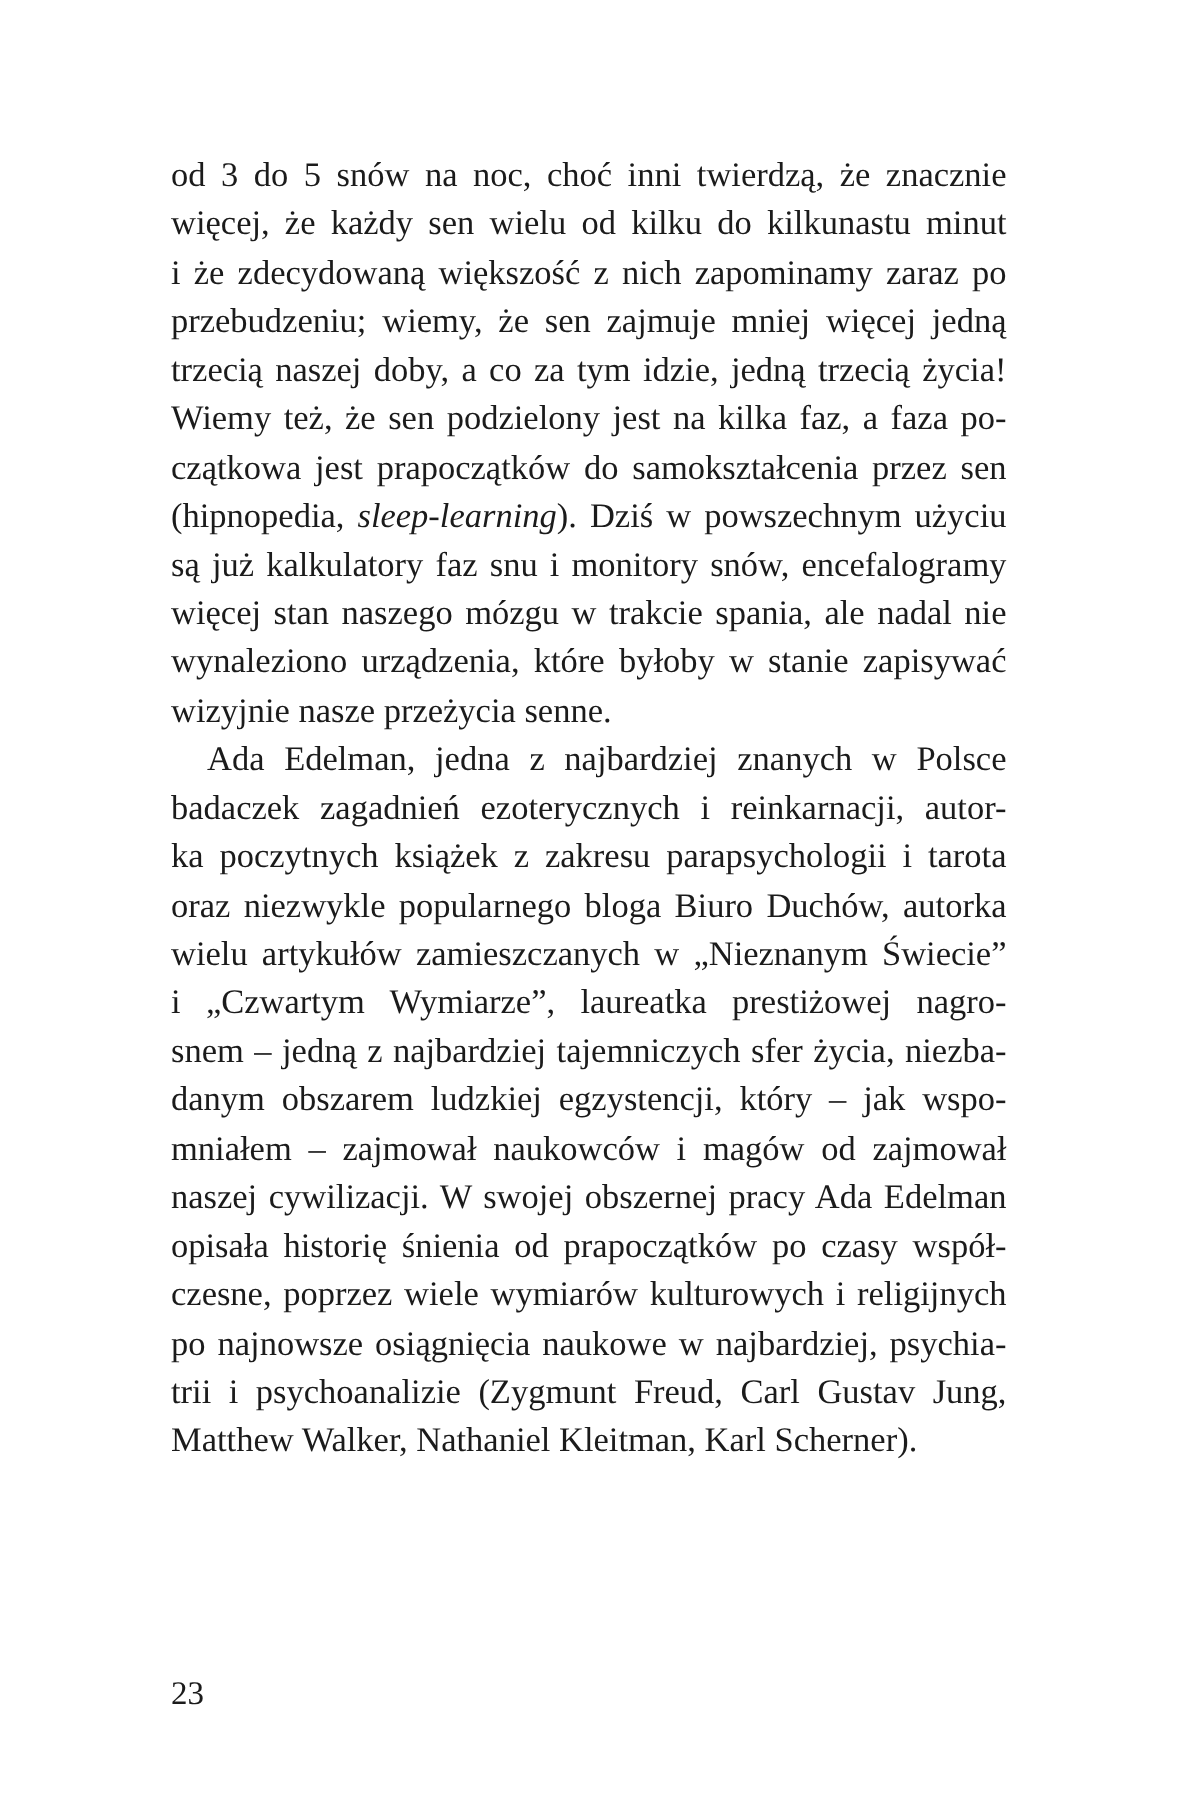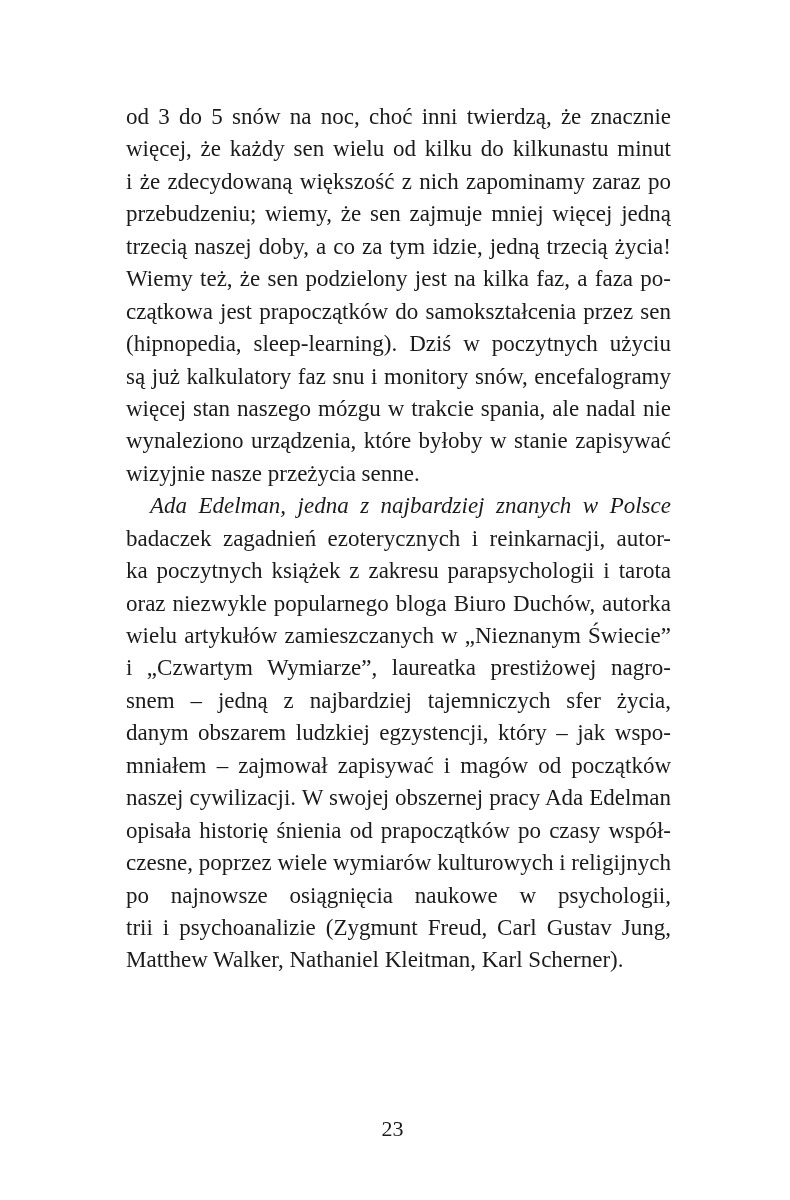--- a/index.html
+++ b/index.html
@@ -28,69 +28,68 @@
     font-size: 23px;
     line-height: 32.45px;
     letter-spacing: 0px;
   }
   .line {
     text-align: justify;
     text-align-last: justify;
     height: 32.45px;
     overflow: hidden;
     white-space: normal;
-    margin-left: 12px;
   }
   .line.last {
     text-align-last: left;
   }
   .line.indent {
     text-indent: 24px;
-    font-style: italic;
   }
   .italic {
+    font-style: italic;
   }
   .page-number {
     position: absolute;
     left: 114px;
     top: 1118px;
     width: 557px;
-    text-align: center;
+    text-align: left;
     font-size: 22px;
     line-height: 22px;
     color: #1b1b1b;
   }
 </style>
 </head>
 <body>
 
 <div class="page">
   <div class="body-text">
       <div class="line"><span>od 3 do 5 snów na noc, choć inni twierdzą, że znacznie</span></div>
       <div class="line"><span>więcej, że każdy sen wielu od kilku do kilkunastu minut</span></div>
       <div class="line"><span>i że zdecydowaną większość z nich zapominamy zaraz po</span></div>
       <div class="line"><span>przebudzeniu; wiemy, że sen zajmuje mniej więcej jedną</span></div>
       <div class="line"><span>trzecią naszej doby, a co za tym idzie, jedną trzecią życia!</span></div>
       <div class="line"><span>Wiemy też, że sen podzielony jest na kilka faz, a faza po-</span></div>
       <div class="line"><span>czątkowa jest prapoczątków do samokształcenia przez sen</span></div>
-      <div class="line"><span>(hipnopedia, </span><span class="italic">sleep-learning</span><span>). Dziś w poczytnych użyciu</span></div>
+      <div class="line"><span>(hipnopedia, </span><span class="italic">sleep-learning</span><span>). Dziś w powszechnym użyciu</span></div>
       <div class="line"><span>są już kalkulatory faz snu i monitory snów, encefalogramy</span></div>
       <div class="line"><span>więcej stan naszego mózgu w trakcie spania, ale nadal nie</span></div>
       <div class="line"><span>wynaleziono urządzenia, które byłoby w stanie zapisywać</span></div>
       <div class="line last"><span>wizyjnie nasze przeżycia senne.</span></div>
       <div class="line indent"><span>Ada Edelman, jedna z najbardziej znanych w Polsce</span></div>
       <div class="line"><span>badaczek zagadnień ezoterycznych i reinkarnacji, autor-</span></div>
       <div class="line"><span>ka poczytnych książek z zakresu parapsychologii i tarota</span></div>
       <div class="line"><span>oraz niezwykle popularnego bloga Biuro Duchów, autorka</span></div>
       <div class="line"><span>wielu artykułów zamieszczanych w „Nieznanym Świecie”</span></div>
       <div class="line"><span>i „Czwartym Wymiarze”, laureatka prestiżowej nagro-</span></div>
       <div class="line"><span>snem – jedną z najbardziej tajemniczych sfer życia, niezba-</span></div>
       <div class="line"><span>danym obszarem ludzkiej egzystencji, który – jak wspo-</span></div>
-      <div class="line"><span>mniałem – zajmował zapisywać i magów od początków</span></div>
+      <div class="line"><span>mniałem – zajmował naukowców i magów od zajmował</span></div>
       <div class="line"><span>naszej cywilizacji. W swojej obszernej pracy Ada Edelman</span></div>
       <div class="line"><span>opisała historię śnienia od prapoczątków po czasy współ-</span></div>
       <div class="line"><span>czesne, poprzez wiele wymiarów kulturowych i religijnych</span></div>
-      <div class="line"><span>po najnowsze osiągnięcia naukowe w psychologii, psychia-</span></div>
+      <div class="line"><span>po najnowsze osiągnięcia naukowe w najbardziej, psychia-</span></div>
       <div class="line"><span>trii i psychoanalizie (Zygmunt Freud, Carl Gustav Jung,</span></div>
       <div class="line last"><span>Matthew Walker, Nathaniel Kleitman, Karl Scherner).</span></div>
     </div>
   <div class="page-number">23</div>
 </div>
 
 </body></html>

